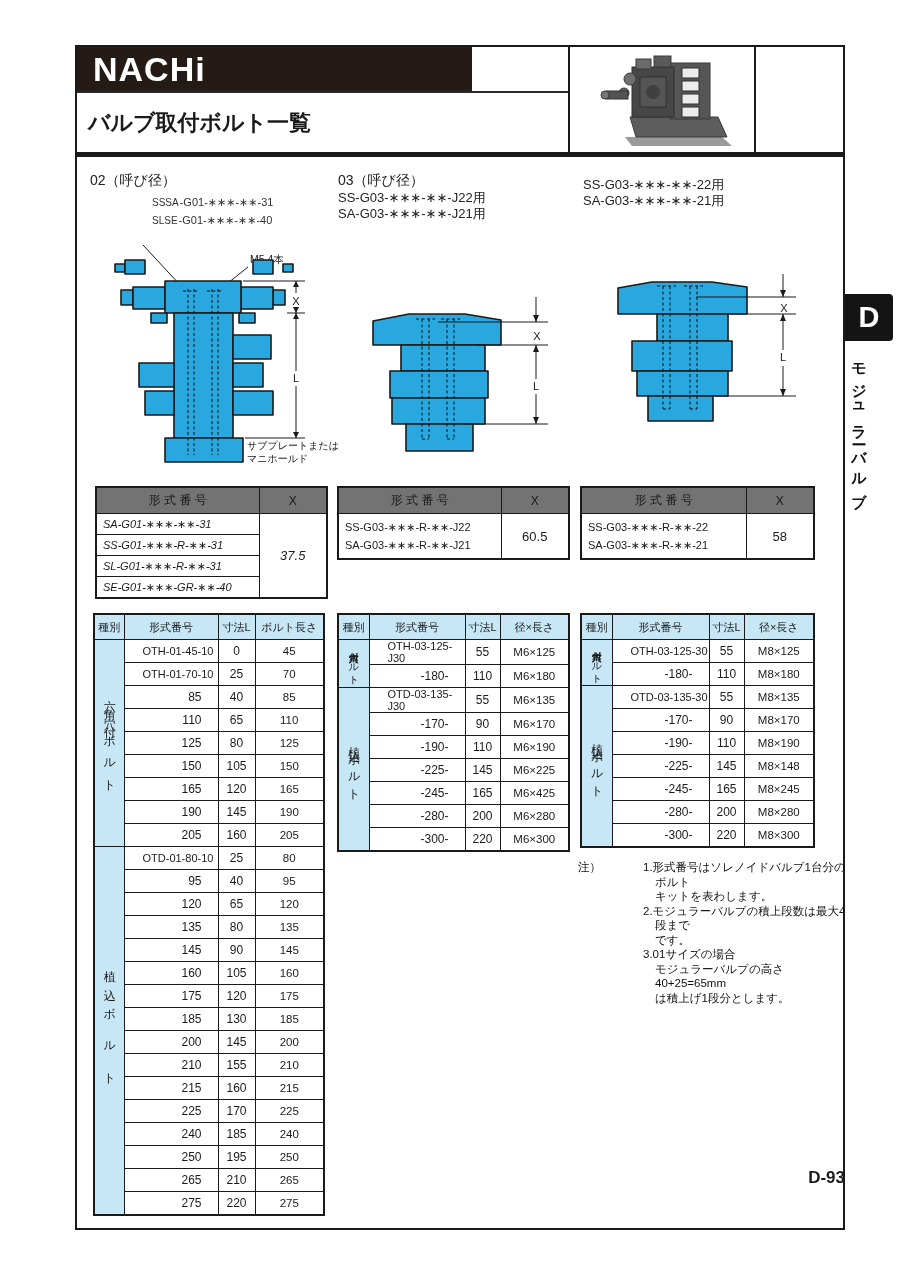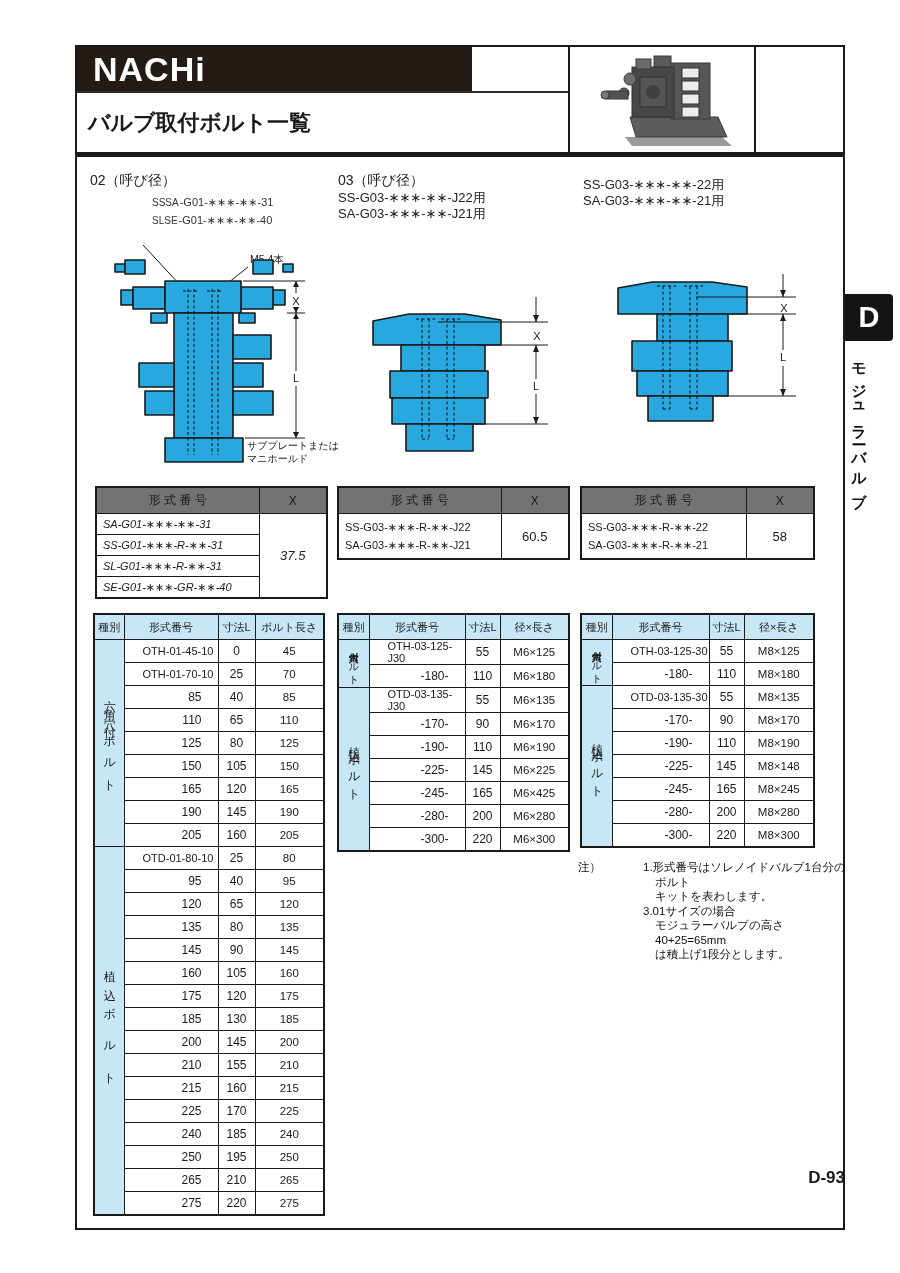--- a/index.html
+++ b/index.html
@@ -578,19 +578,21 @@
           <td class="len">M8×300</td>
         </tr>
       </tbody>
   </table>
 
   <div class="abs" id="notes">
     <div class="nlabel">注）</div>
     <div class="nitems">
         <div class="note-item">1.形式番号はソレノイドバルブ1台分のボルト
 キットを表わします。</div>
+        <div class="note-item">2.モジュラーバルブの積上段数は最大4段まで
+です。</div>
         <div class="note-item">3.01サイズの場合
 モジュラーバルブの高さ40+25=65mm
 は積上げ1段分とします。</div>
       </div>
   </div>
 
 </div>
 
 </body></html>

